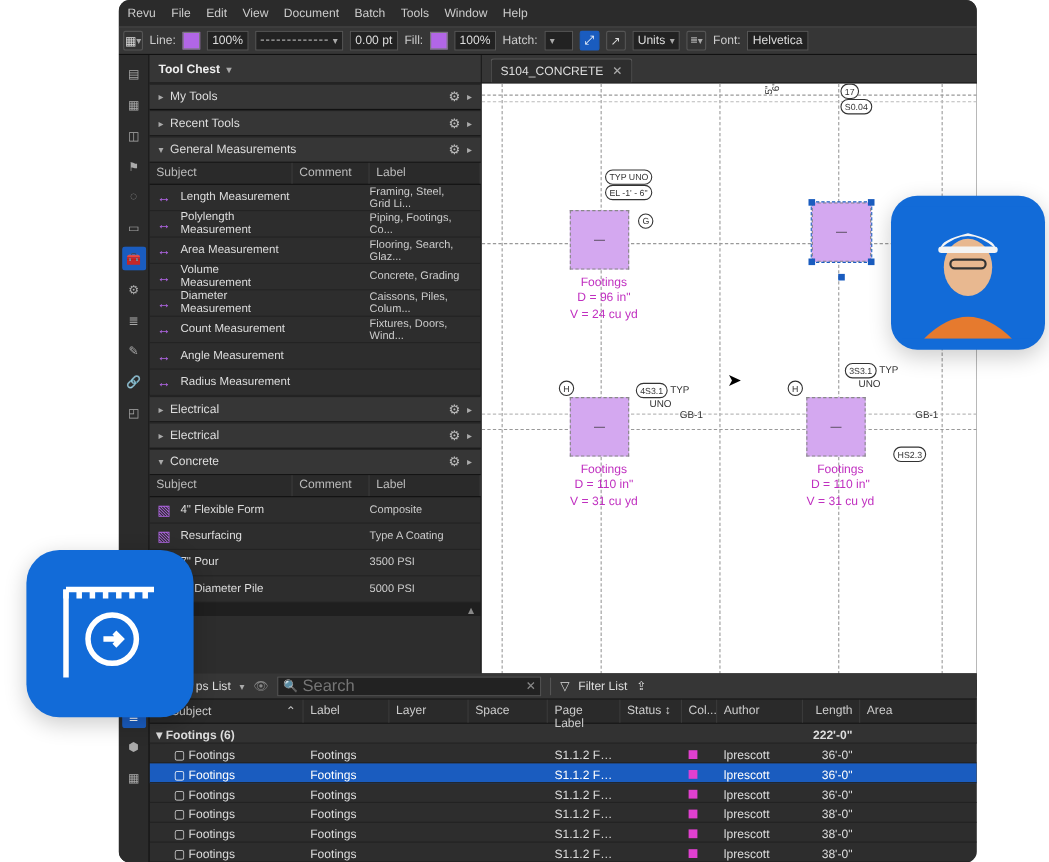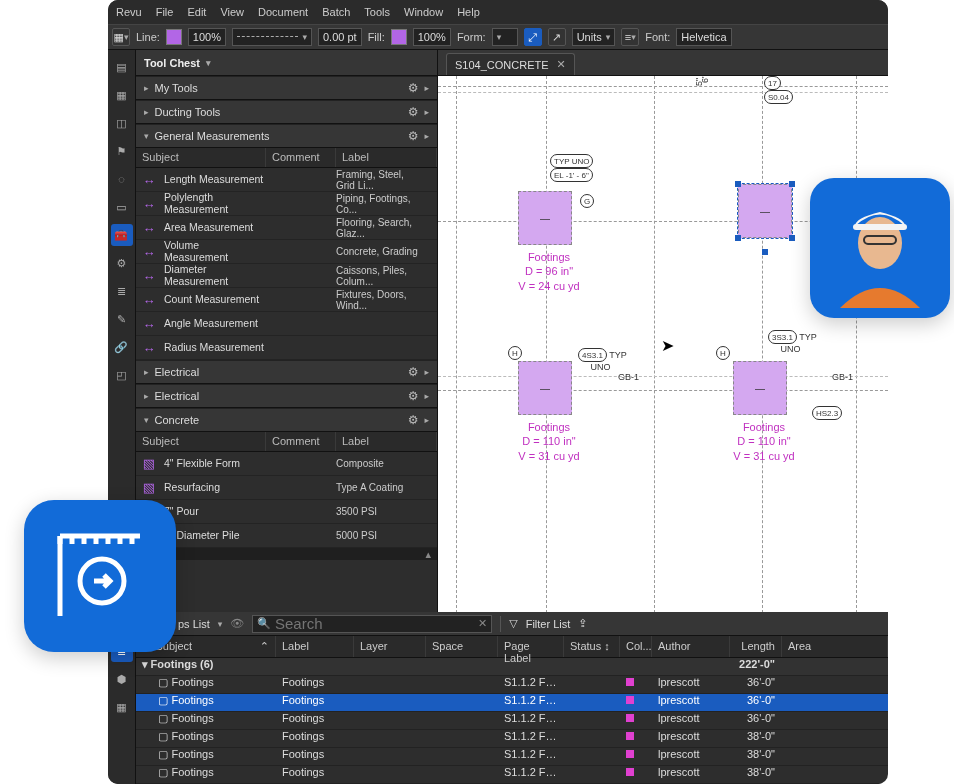--- a/index.html
+++ b/index.html
@@ -76,21 +76,21 @@
 .search-box input { background:transparent; border:none; outline:none; color:#ddd; flex:1; font-size:15px;}
 .bp-left-icons { width:28px; background:#2b2b2b; border-right:1px solid #111; display:flex; flex-direction:column; align-items:center; gap:6px; padding-top:4px;}
 
 .bp-body { display:flex; height:calc(100% - 24px); }
 .bp-grid { flex:1; overflow:auto;}
 .bp-head { height:22px; background:#2a2a2a; display:flex; border-bottom:1px solid #111; }
 .bp-head div { padding:4px 6px; border-right:1px solid #3a3a3a; color:#ccc; }
 .bpcol-sub { width:140px; } .bpcol-lab { width:78px;} .bpcol-lay{width:72px;} .bpcol-spc{width:72px;}
 .bpcol-pag{width:66px;} .bpcol-sta{width:56px;} .bpcol-col{width:32px;} .bpcol-aut{width:78px;}
 .bpcol-len{width:52px; text-align:right;} .bpcol-are{flex:1;}
-.bp-row { height:18px; display:flex; border-bottom:1px solid #222; align-items:flex-start;}
+.bp-row { height:18px; display:flex; border-bottom:1px solid #222; align-items:flex-end;}
 .bp-row.group { background:#323232; font-weight:600;}
 .bp-row.selected { background:#1a5cbf; color:#fff;}
 .bp-row div { padding:0 6px; border-right:1px solid transparent; white-space:nowrap; overflow:hidden; text-overflow:ellipsis;}
 .color-chip { width:8px; height:8px; background:#e040d0; display:inline-block;}
 
 
 .app-icon { position:absolute; left:24px; top:500px; width:152px; height:152px; background:#126bd8; border-radius:30px; display:flex; align-items:center; justify-content:center; box-shadow:0 6px 20px rgba(0,0,0,.2);}
 .avatar { position:absolute; left:810px; top:178px; width:140px; height:140px; background:#126bd8; border-radius:24px; overflow:hidden; display:flex; align-items:center; justify-content:center; box-shadow:0 6px 20px rgba(0,0,0,.2);}
 .avatar svg { width:120px; height:120px; }
 </style>
@@ -123,21 +123,21 @@
         <span class="chev">▾</span>
       </div>
     <div class="pb-select">
         <span>0.00 pt</span>
       </div>
     <span class="pb-label">Fill:</span>
     <div class="pb-swatch purple"></div>
     <div class="pb-select">
         <span>100%</span>
       </div>
-    <span class="pb-label">Form:</span>
+    <span class="pb-label">Hatch:</span>
     <div class="pb-select" style="width:26px">
         <span class="chev">▾</span>
       </div>
     <div class="pb-icon" style="background:#1a5cbf;border-color:#1a5cbf;color:#fff">⤢</div>
     <div class="pb-icon">↗</div>
     <div class="pb-select">
         <span>Units</span>
         <span class="chev">▾</span>
       </div>
     <div class="pb-icon">≡<span class="chev">▾</span></div>
@@ -175,21 +175,21 @@
       </div>
 
       <div class="section-row">
         <span class="chev">▸</span>
           <span class="title">My Tools</span>
         <span class="gear">⚙</span>
           <span class="chev">▸</span>
       </div>
       <div class="section-row">
         <span class="chev">▸</span>
-          <span class="title">Ducting Tools</span>
+          <span class="title">Recent Tools</span>
         <span class="gear">⚙</span>
           <span class="chev">▸</span>
       </div>
       <div class="section-row">
         <span class="chev">▾</span>
           <span class="title">General Measurements</span>
         <span class="gear">⚙</span>
           <span class="chev">▸</span>
       </div>
       <div class="table-head">

